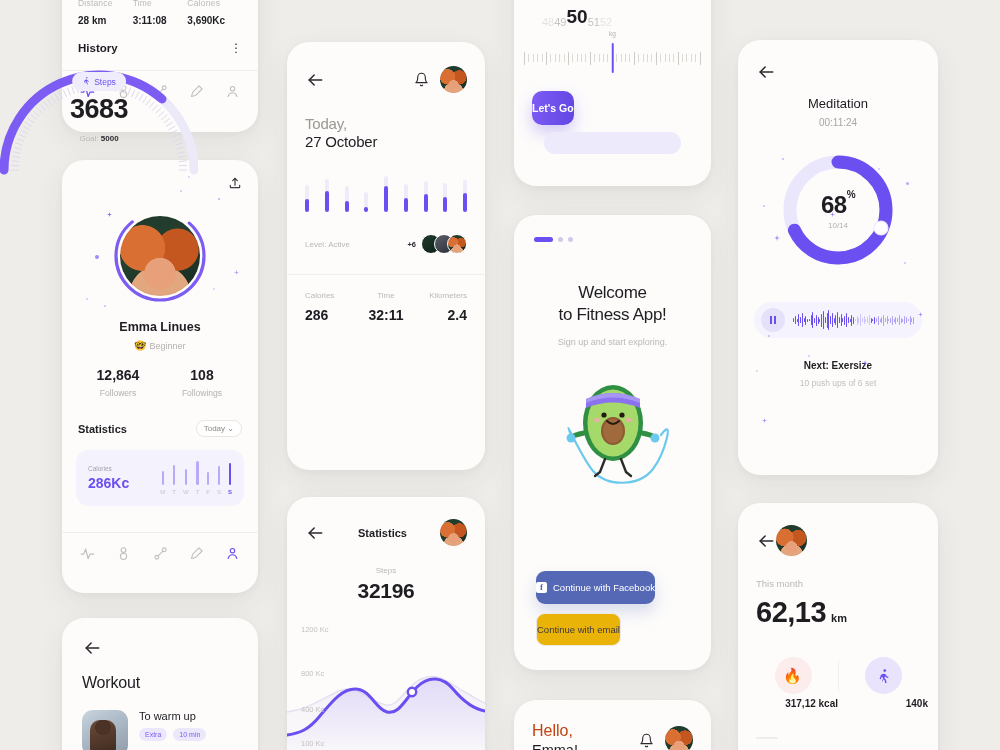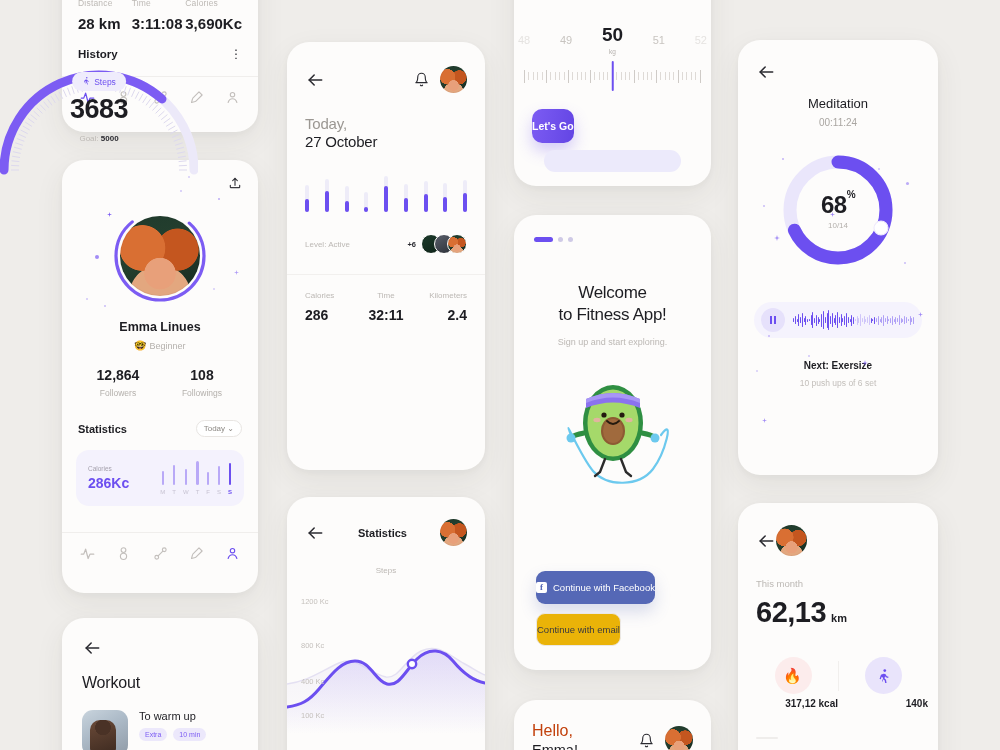--- a/index.html
+++ b/index.html
@@ -40,21 +40,21 @@
   
   .sparkles { position:absolute; inset:0; pointer-events:none; }
   .sp { position:absolute; background:#7c5cf3; }
   .sp.dot { border-radius:50%; }
 
   
   #card-history { left:62px; top:-58px; width:196px; height:190px; border-radius:22px;}
   .hist-stats { display:flex; padding:0 16px; gap:0; margin-top:56px;}
   .hist-col { flex:1; }
   .hist-col .lbl { font-size:8.5px; color:#bdb9b5; letter-spacing:.2px;}
-  .hist-col .val { font-size:15px; font-weight:700; color:#1d1d22; margin-top:7px;}
+  .hist-col .val { font-size:10px; font-weight:700; color:#1d1d22; margin-top:7px;}
   .hist-title { display:flex; justify-content:space-between; align-items:center;
      padding:0 16px; margin-top:16px;}
   .hist-title h3 { font-size:11.5px; font-weight:700; color:#1d1d22;}
   .kebab { font-size:12px; color:#2a2a30; letter-spacing:0; line-height:8px;}
   .navbar {
     display:flex; justify-content:space-between; align-items:center;
     padding:13px 18px 0 18px; margin-top:16px;
     border-top:1px solid #f0eeec;
   }
   .navbar .nv { width:15px; height:15px; color:#c3bfbc; }
@@ -99,22 +99,22 @@
   .wk-thumb::after{content:"";position:absolute;left:8px;top:10px;width:26px;height:34px;
     border-radius:10px 10px 6px 6px;
     background:radial-gradient(circle at 50% 22%, #4a3226 0 26%, rgba(74,50,38,0) 27%),
                linear-gradient(160deg,#6b4a38,#3d2a20);}
   .wk-txt .t { font-size:11px; color:#1d1d22; font-weight:400;}
   .wk-tags { display:flex; gap:6px; margin-top:6px;}
   .tag { font-size:7px; padding:3px 6px; border-radius:8px; background:#ece8fb; color:#7c5cf3;}
 
   
   #card-weight { left:514px; top:-64px; width:197px; height:250px;}
-  .w-scale { display:flex; justify-content:space-between; align-items:flex-end;
-             padding:0 4px; margin-top:88px;}
+  .w-scale { display:flex; align-items:flex-end;
+             padding:0 28px; margin-top:70px;}
   .w-scale span { font-size:11px; color:#c8c4c0;}
   .w-scale span.mid { font-size:19px; font-weight:700; color:#1d1d22;}
   .w-kg { text-align:center; font-size:6.5px; color:#b5b1ad; margin-top:2px;}
   .ticks { position:relative; height:22px; margin:10px 10px 0 10px;
            display:flex; align-items:center; justify-content:space-between;}
   .ticks i { width:1px; background:#dedad6; height:8px; display:block;}
   .ticks i.tall { height:13px; background:#cfcbc7;}
   .ticks .cursor { position:absolute; left:50%; top:-4px; width:2.5px; height:30px;
                    background:#6c4ff0; border-radius:2px; transform:translateX(-50%);}
   .btn-go { margin:22px 18px 0 18px; height:34px; border-radius:10px;
@@ -607,20 +607,21 @@
       <span class="backarrow">
         <svg viewBox="0 0 24 24" fill="none" stroke="currentColor" stroke-width="1.8" stroke-linecap="round" stroke-linejoin="round">
             <line x1="20" y1="12" x2="5" y2="12"></line>
             <polyline points="11 6 5 12 11 18"></polyline>
           </svg>
       </span>
       <h3>Statistics</h3>
       <div class="avatar" style="width:27px;height:27px"></div>
     </div>
     <div class="st-steps">Steps</div>
+    <div class="st-val">32196</div>
     <div class="st-chart">
       <svg width="198" height="145" viewBox="0 0 198 145" style="position:absolute;left:0;top:0">
         <defs>
           <linearGradient id="gfill" x1="0" y1="0" x2="0" y2="1">
             <stop offset="0%" stop-color="#c9bdf7" stop-opacity="0.42"></stop>
             <stop offset="100%" stop-color="#c9bdf7" stop-opacity="0"></stop>
           </linearGradient>
           <linearGradient id="gfill2" x1="0" y1="0" x2="0" y2="1">
             <stop offset="0%" stop-color="#dcd6ef" stop-opacity="0.30"></stop>
             <stop offset="100%" stop-color="#dcd6ef" stop-opacity="0"></stop>

